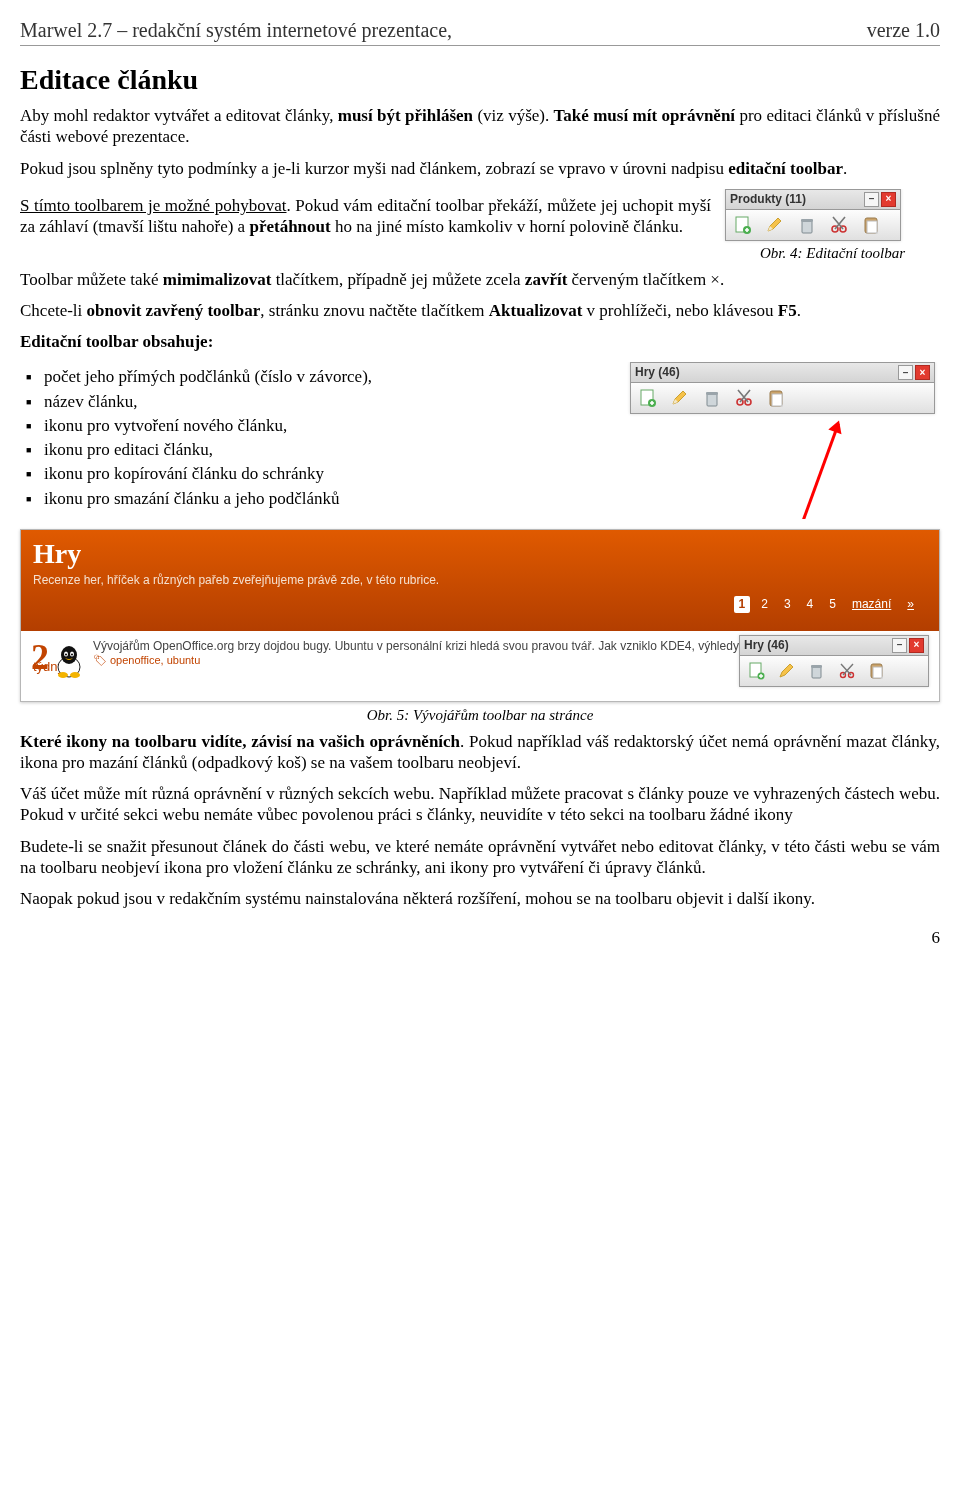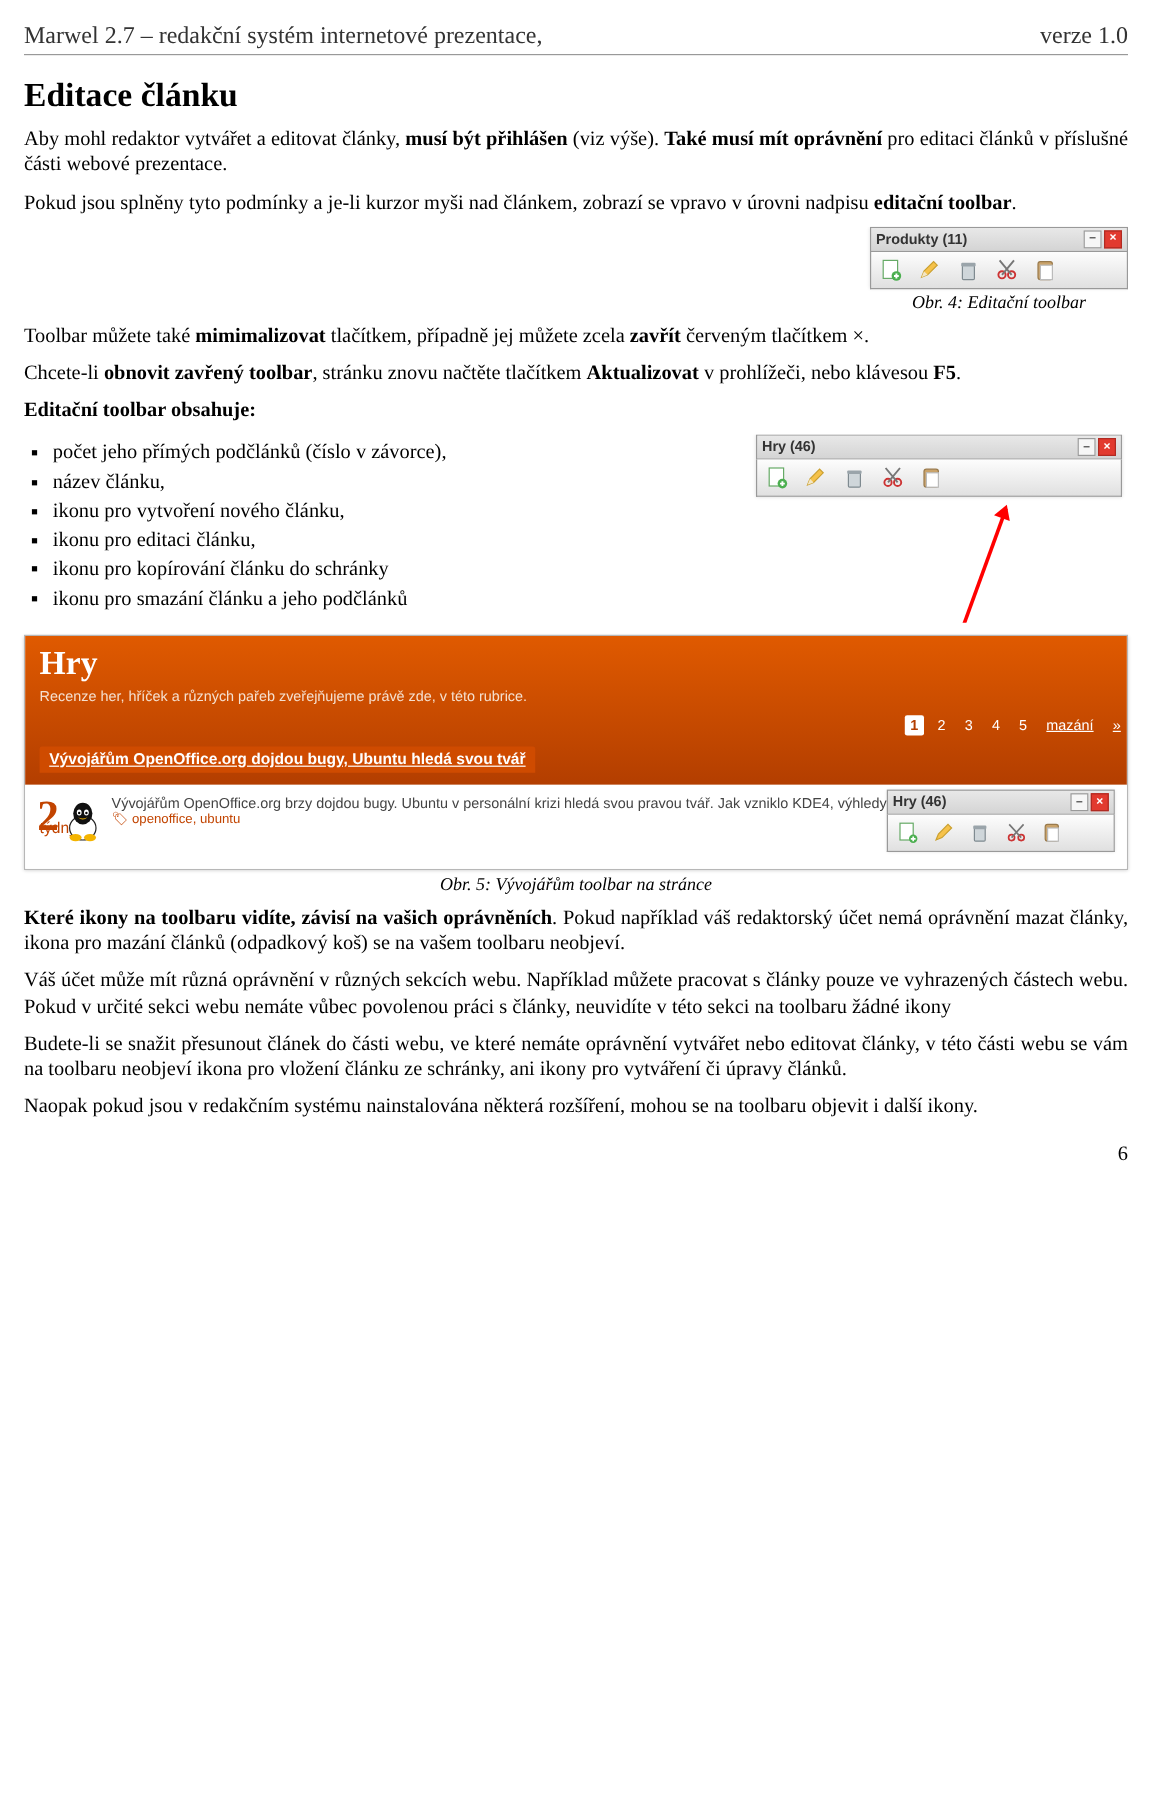--- a/index.html
+++ b/index.html
@@ -51,21 +51,21 @@
   }
   .layout2 {
     overflow: hidden;
   }
   .float-r {
     float: right;
     margin-left: 14px;
   }
   
   .mini-toolbar {
-    width: 215px;
+    width: 176px;
     font-family: Tahoma, Arial, sans-serif;
     box-shadow: 0 0 3px rgba(0,0,0,.15);
     margin-bottom: 3px;
   }
   .mini-toolbar.wide { width: 305px; }
   .mini-toolbar .tbar-head {
     background: linear-gradient(#e8e8e8,#d4d4d4);
     border: 1px solid #999;
     font-size: 12px;
     font-weight: bold;
@@ -104,21 +104,21 @@
     border: 1px solid #b7b7b7;
     background: #fff;
     font-family: Tahoma, Arial, sans-serif;
     margin: 10px 0 4px 0;
     position: relative;
     box-shadow: 0 1px 3px rgba(0,0,0,.2);
   }
   .shot .band {
     background: linear-gradient(#e05a00,#b33e00);
     color: #fff;
-    padding: 6px 0 10px 12px;
+    padding: 6px 20px 10px 12px;
   }
   .shot .sect-title { font-family: Georgia, serif; font-size:28px; font-weight:bold; color:#fff; margin-bottom:2px;}
   .shot .sect-sub { font-size: 12px; color:#f5e0cf; margin-bottom:8px;}
   .pager { display:flex; gap:6px; justify-content:flex-end; align-items:center; font-size:12px; margin-bottom:8px;}
   .pager span { color:#fff; padding:1px 5px; border-radius:2px;}
   .pager span.active{ background:#fff; color:#b33e00; font-weight:bold;}
   .pager span.raquo{ text-decoration:underline;}
   .shot .art-title { display:inline-block; background:#cf4b00; color:#fff; font-size:13px; font-weight:bold; padding:3px 8px; text-decoration: underline; border-radius:2px 2px 0 0;}
   .shot .art-body {
     background:#fff; color:#333; font-size:12px; padding:8px 10px 10px 10px;
@@ -217,20 +217,23 @@
           <svg width="20" height="20">
               <rect x="4" y="3" width="12" height="15" rx="2" fill="#caa36a" stroke="#997a4c"></rect>
               <rect x="6" y="6" width="10" height="12" fill="#fff" stroke="#bbb"></rect>
             </svg>
         </span>
       </div>
     </div>
     <div class="cap">Obr. 4: Editační toolbar</div>
   </div>
 
+  <p style="text-align:justify;">
+    <span class="u">S tímto toolbarem je možné pohybovat</span><span>. Pokud vám editační toolbar překáží, můžete jej uchopit myší za záhlaví (tmavší lištu nahoře) a </span><span class="b">přetáhnout</span><span> ho na jiné místo kamkoliv v horní polovině článku.</span>
+  </p>
 </div>
 
 <p>
   <span>Toolbar můžete také </span><span class="b">mimimalizovat</span><span> tlačítkem, případně jej můžete zcela </span><span class="b">zavřít</span><span> červeným tlačítkem ×.</span>
 </p>
 
 <p>
   <span>Chcete-li </span><span class="b">obnovit zavřený toolbar</span><span>, stránku znovu načtěte tlačítkem </span><span class="b">Aktualizovat</span><span> v prohlížeči, nebo klávesou </span><span class="b">F5</span><span>.</span>
 </p>
 
@@ -301,21 +304,20 @@
     <div class="sect-sub">Recenze her, hříček a různých pařeb zveřejňujeme právě zde, v této rubrice.</div>
     <div class="pager">
       <span class="active">1</span>
       <span>2</span>
       <span>3</span>
       <span>4</span>
       <span>5</span>
       <span class="raquo">mazání</span>
       <span class="raquo">»</span>
     </div>
-    <span class="art-title">Vývojářům OpenOffice.org dojdou bugy, Ubuntu hledá svou tvář</span>
   </div>
   <div class="art-body">
     <div class="tux-badge">
       <span class="two">2</span>
       <span class="tydny">týdny</span>
       <svg class="tux-svg" width="28" height="34">
         <ellipse cx="14" cy="22" rx="11" ry="10" fill="#fff" stroke="#222"></ellipse>
         <ellipse cx="14" cy="10" rx="8" ry="9" fill="#111"></ellipse>
         <ellipse cx="11" cy="9" rx="2" ry="2.5" fill="#fff"></ellipse>
           <ellipse cx="17" cy="9" rx="2" ry="2.5" fill="#fff"></ellipse>

